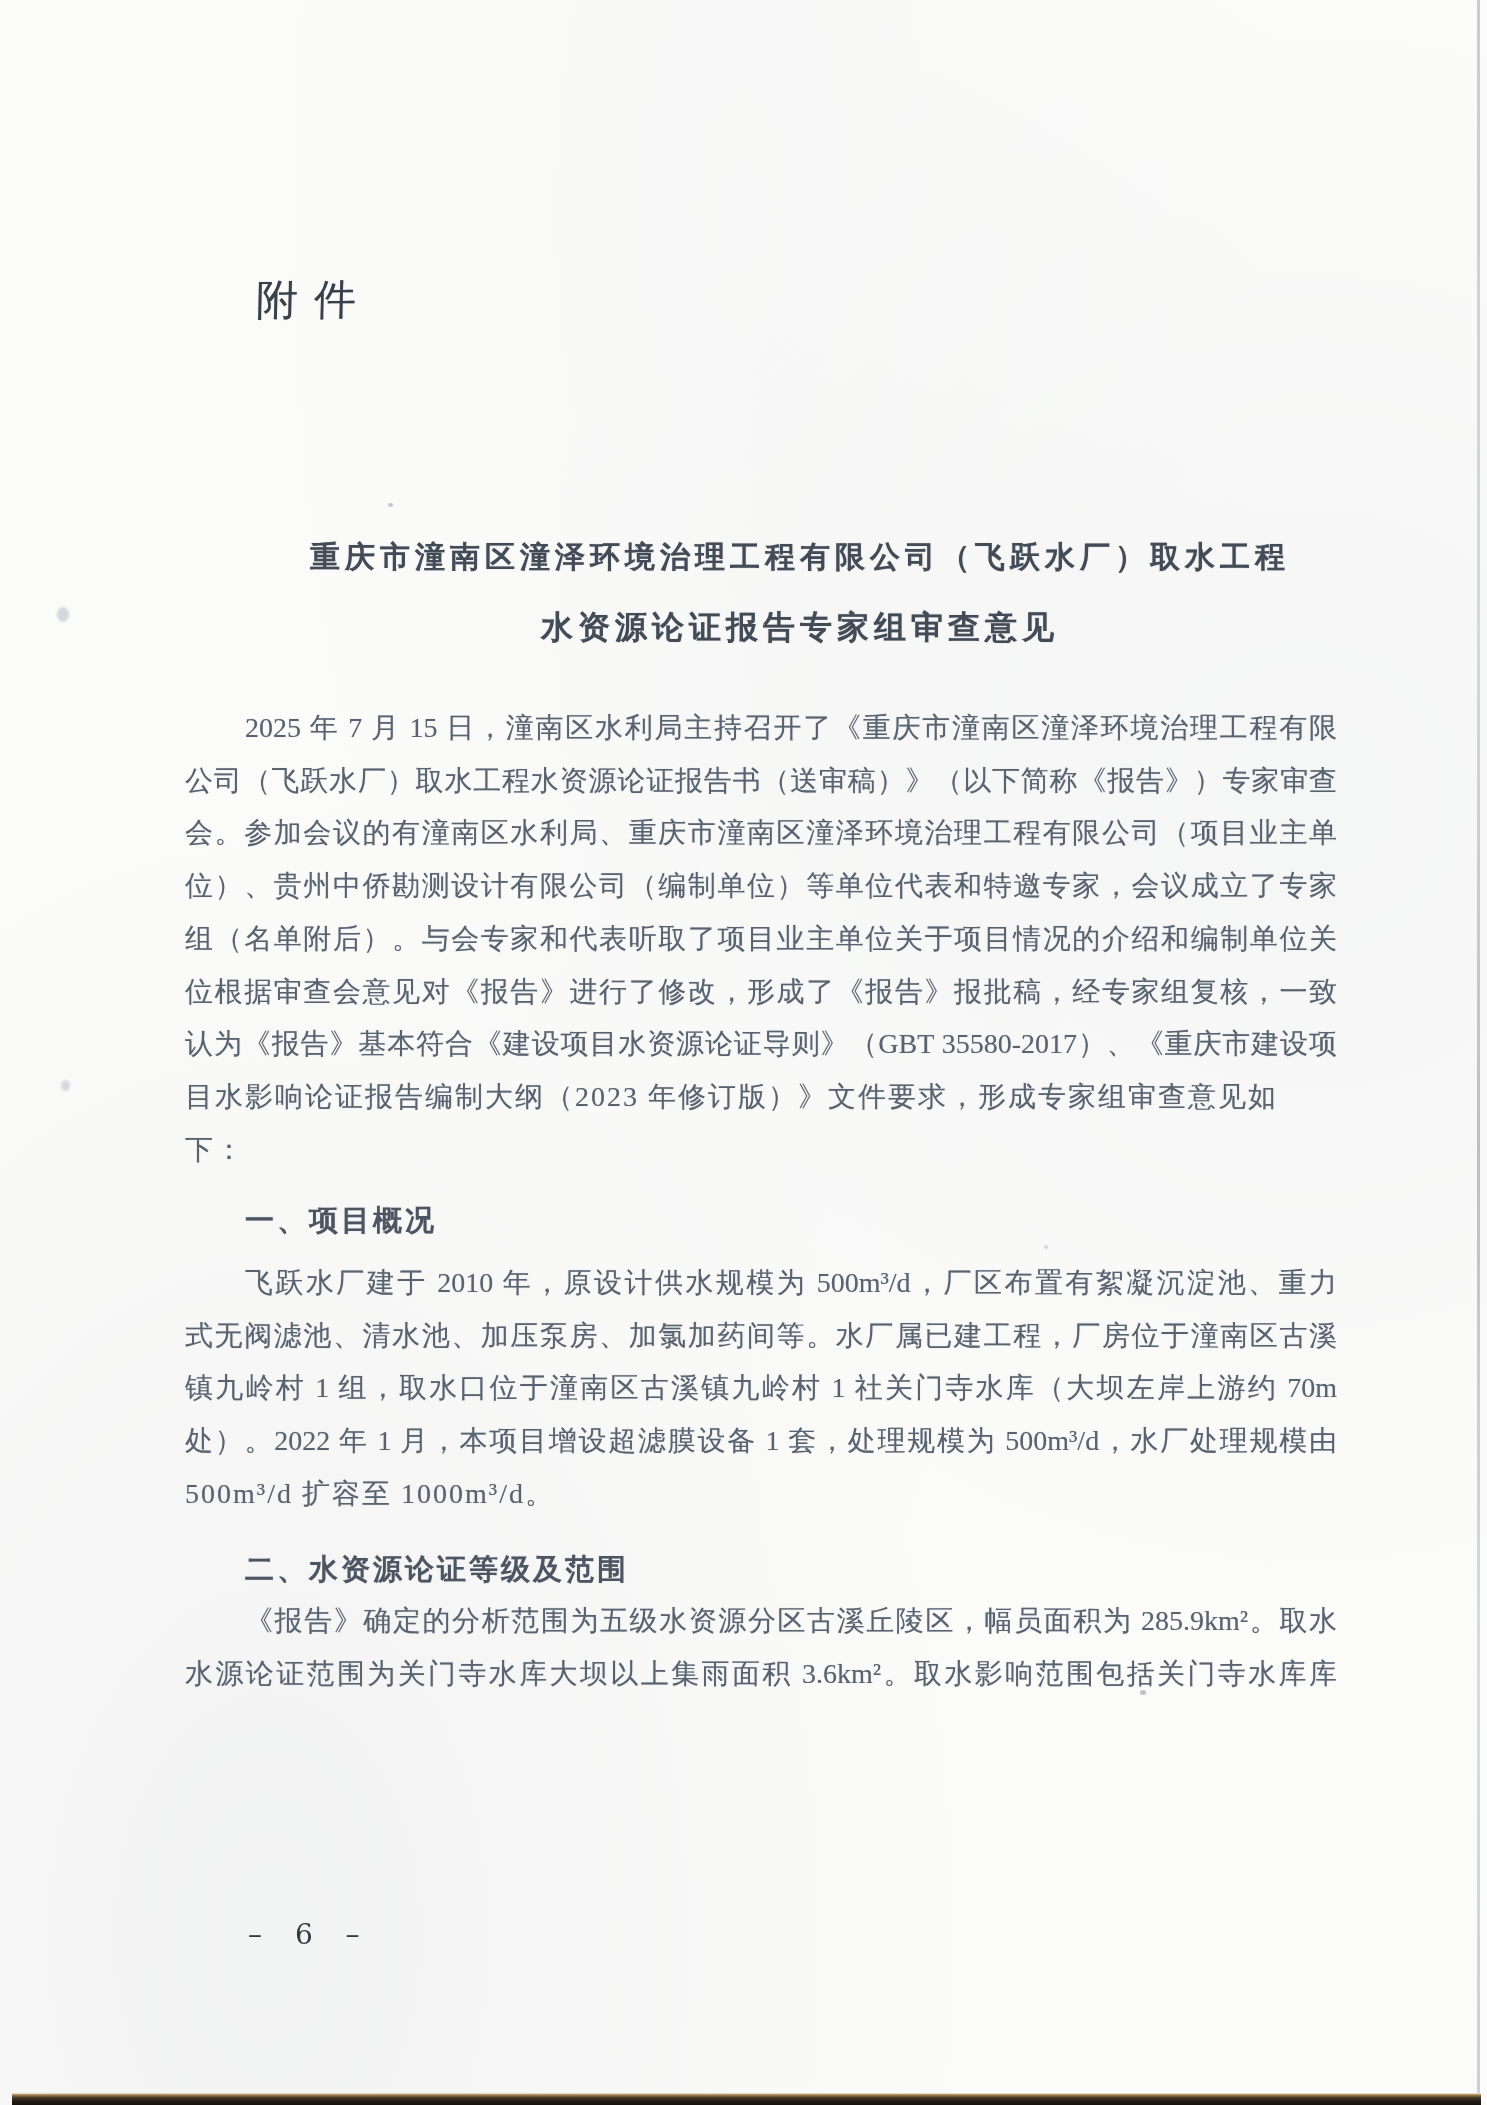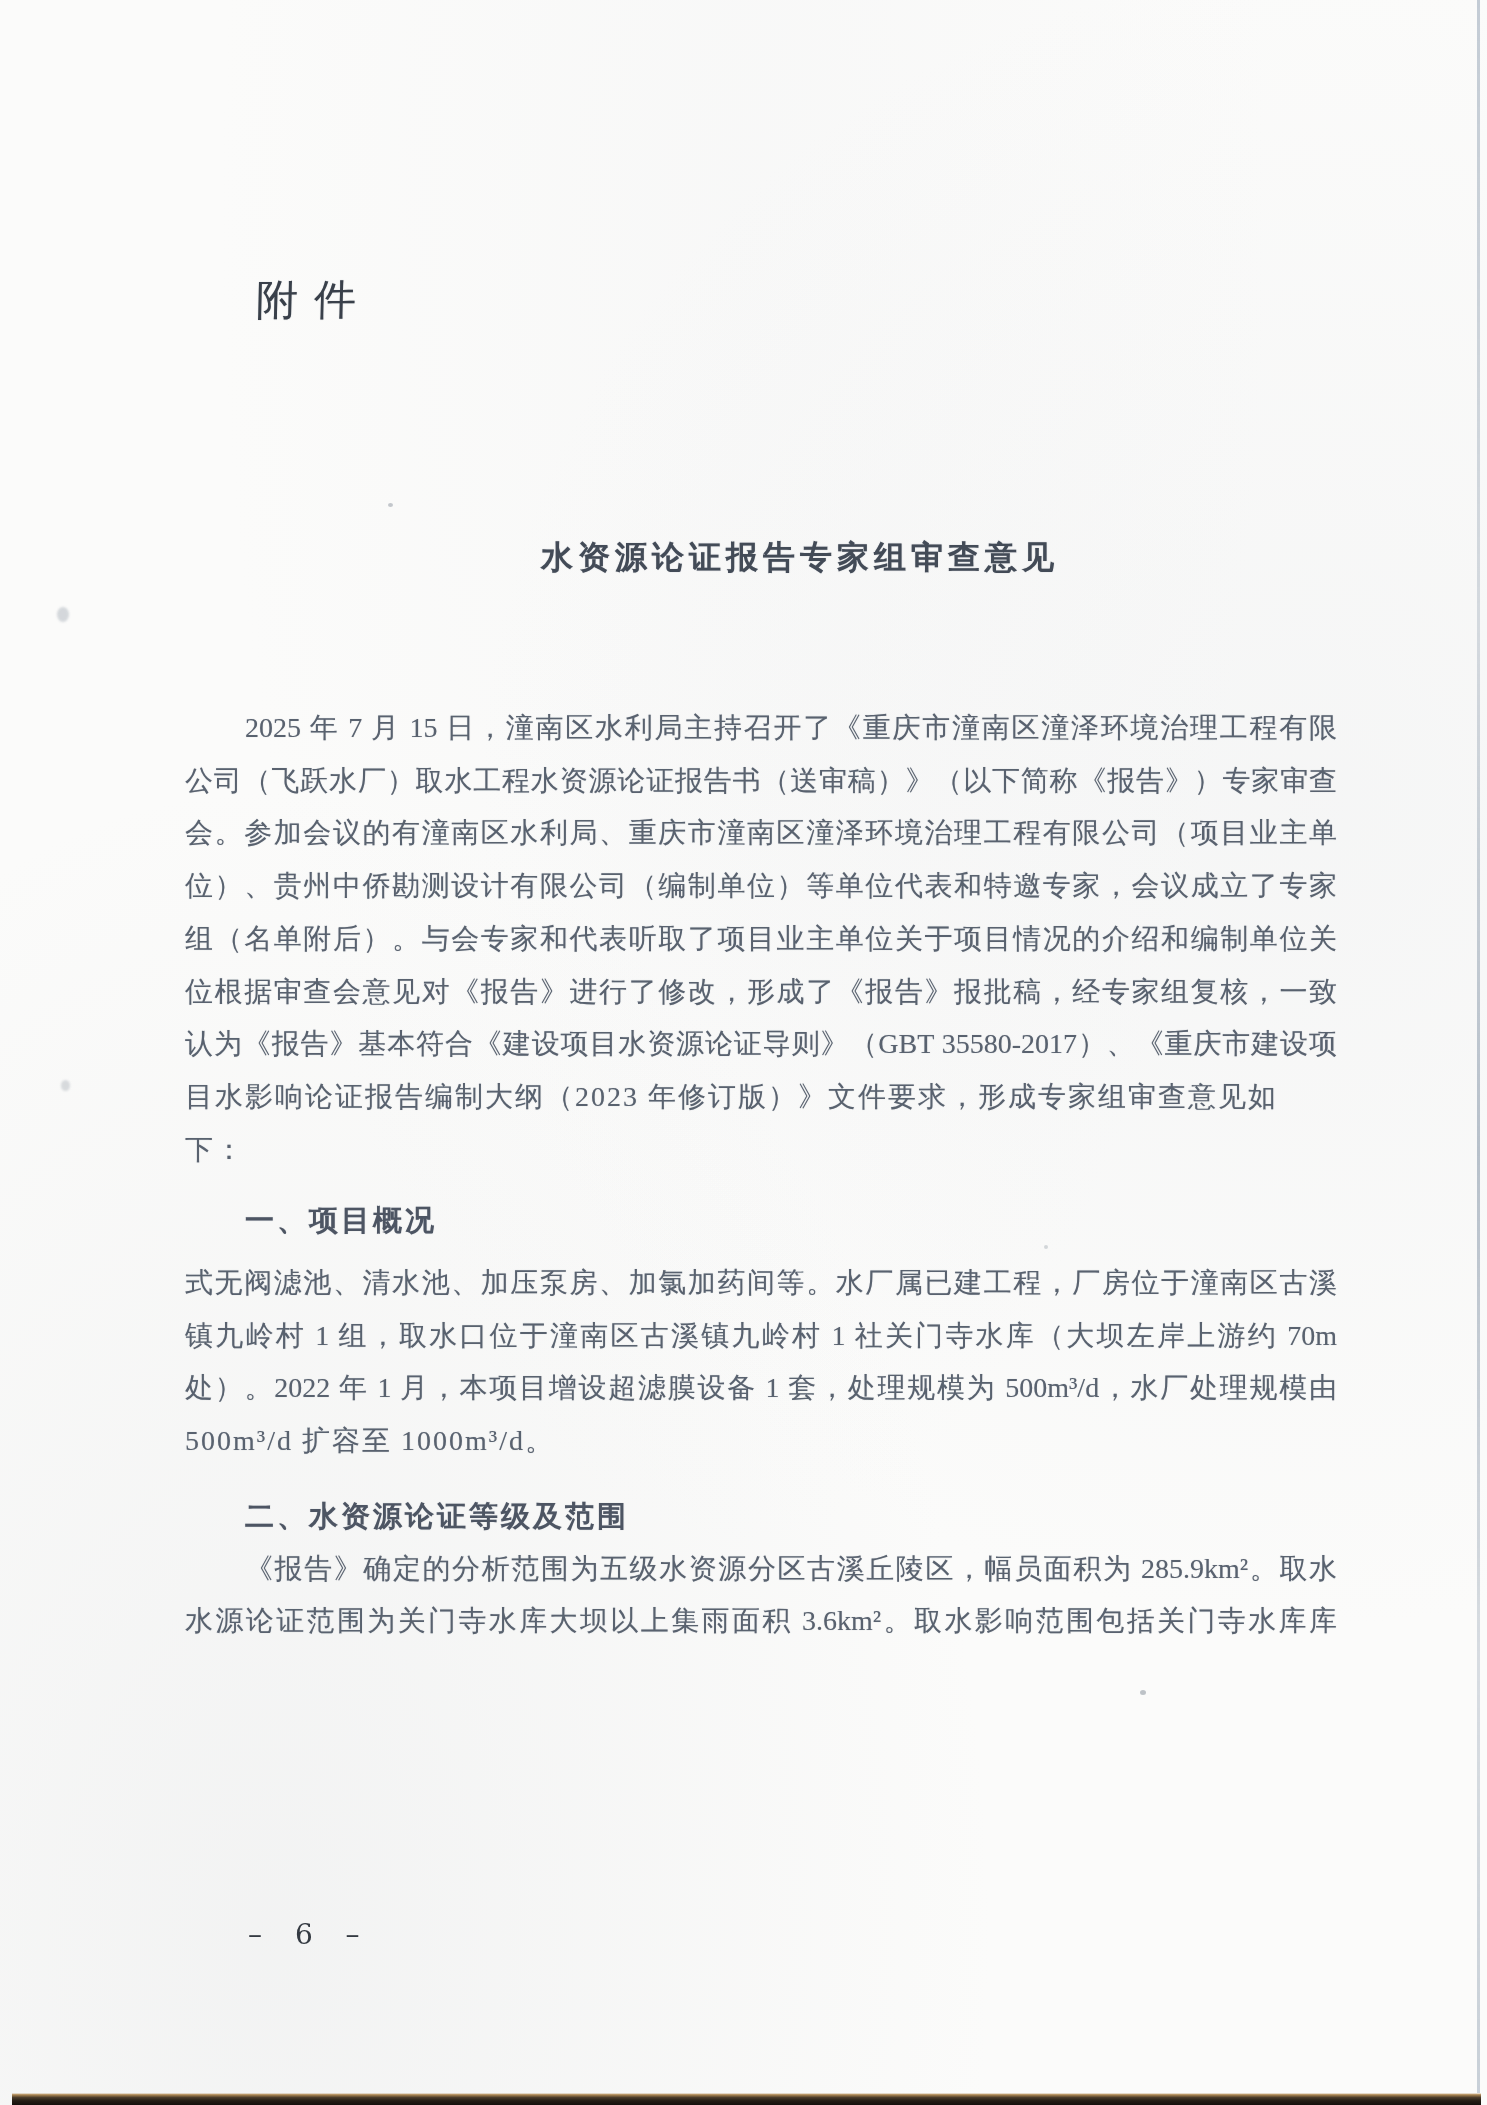--- a/index.html
+++ b/index.html
@@ -96,35 +96,37 @@
   .s5{left:1044px;top:1245px;width:4px;height:4px;background:#c2c7cc;opacity:.7;}
 </style>
 </head>
 <body>
 
 <div class="page">
 
   <div class="attachment">附件</div>
 
   <div class="title">
+    <div class="t1">重庆市潼南区潼泽环境治理工程有限公司（飞跃水厂）取水工程</div>
     <div class="t2">水资源论证报告专家组审查意见</div>
   </div>
 
   <div class="bodytext">
     <div class="line j indent">2025 年 7 月 15 日，潼南区水利局主持召开了《重庆市潼南区潼泽环境治理工程有限</div>
     <div class="line j">公司（飞跃水厂）取水工程水资源论证报告书（送审稿）》（以下简称《报告》）专家审查</div>
     <div class="line j">会。参加会议的有潼南区水利局、重庆市潼南区潼泽环境治理工程有限公司（项目业主单</div>
     <div class="line j">位）、贵州中侨勘测设计有限公司（编制单位）等单位代表和特邀专家，会议成立了专家</div>
     <div class="line j">组（名单附后）。与会专家和代表听取了项目业主单位关于项目情况的介绍和编制单位关</div>
     <div class="line j">位根据审查会意见对《报告》进行了修改，形成了《报告》报批稿，经专家组复核，一致</div>
     <div class="line j">认为《报告》基本符合《建设项目水资源论证导则》（GBT 35580-2017）、《重庆市建设项</div>
     <div class="line endline">目水影响论证报告编制大纲（2023 年修订版）》文件要求，形成专家组审查意见如下：</div>
 
     <div class="line heading h1">一、项目概况</div>
 
+    <div class="line j indent">飞跃水厂建于 2010 年，原设计供水规模为 500m³/d，厂区布置有絮凝沉淀池、重力</div>
     <div class="line j">式无阀滤池、清水池、加压泵房、加氯加药间等。水厂属已建工程，厂房位于潼南区古溪</div>
     <div class="line j">镇九岭村 1 组，取水口位于潼南区古溪镇九岭村 1 社关门寺水库（大坝左岸上游约 70m</div>
     <div class="line j">处）。2022 年 1 月，本项目增设超滤膜设备 1 套，处理规模为 500m³/d，水厂处理规模由</div>
     <div class="line endline">500m³/d 扩容至 1000m³/d。</div>
 
     <div class="line heading h2">二、水资源论证等级及范围</div>
 
 
     <div class="line j indent">《报告》确定的分析范围为五级水资源分区古溪丘陵区，幅员面积为 285.9km²。取水</div>
     <div class="line j">水源论证范围为关门寺水库大坝以上集雨面积 3.6km²。取水影响范围包括关门寺水库库</div>

